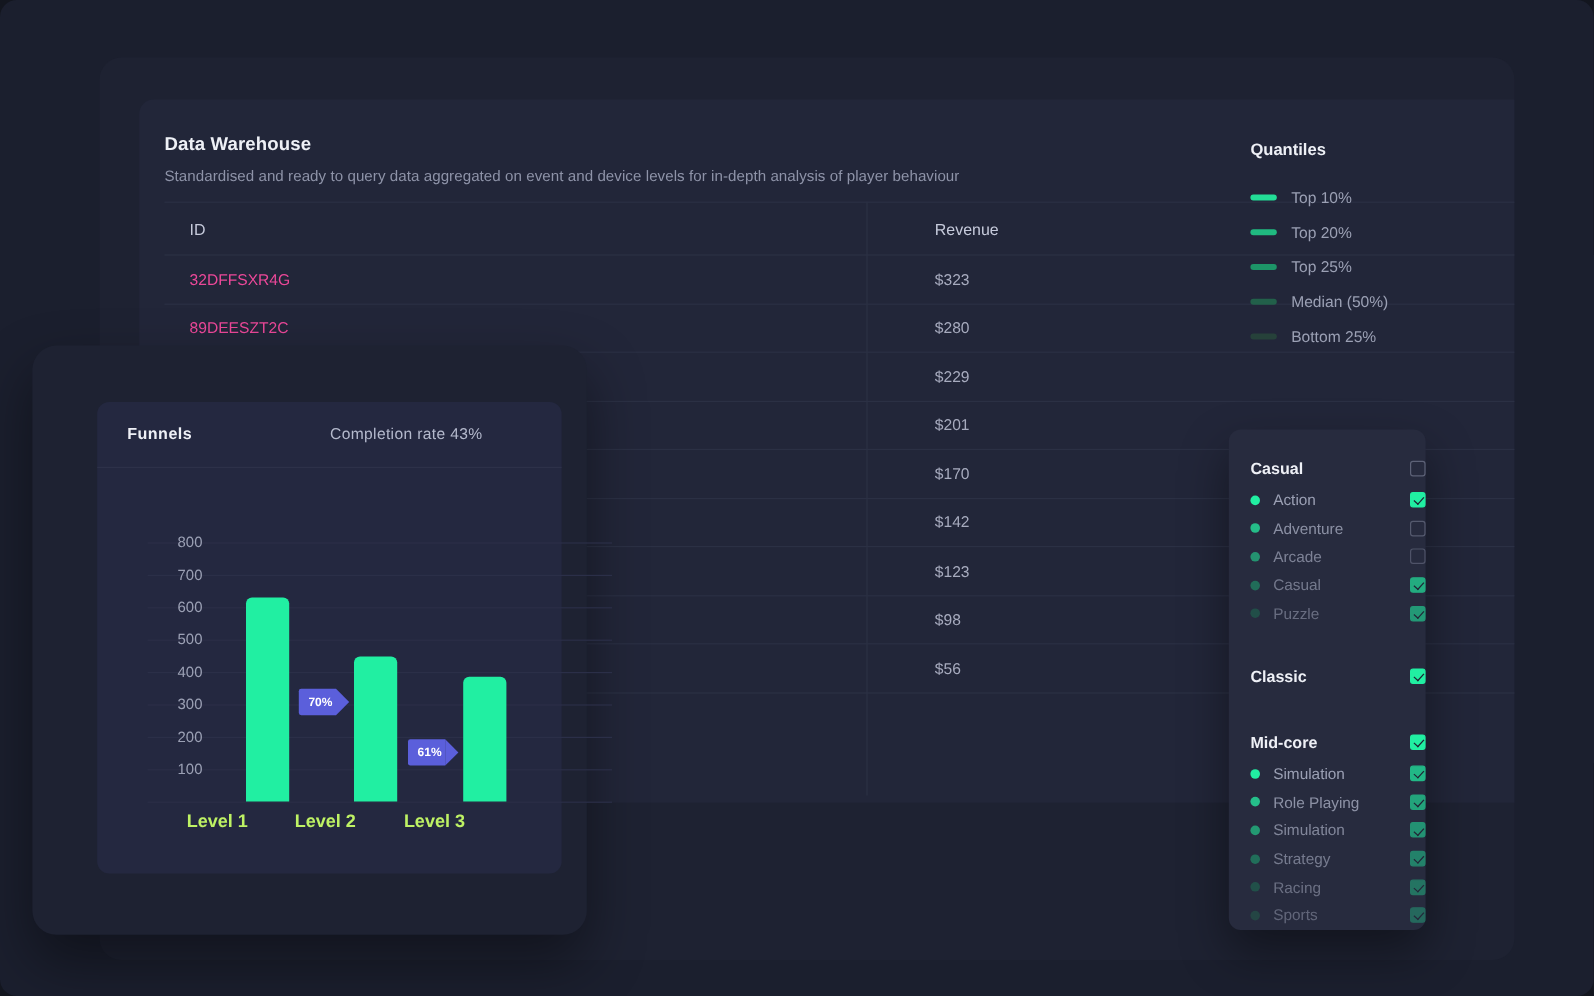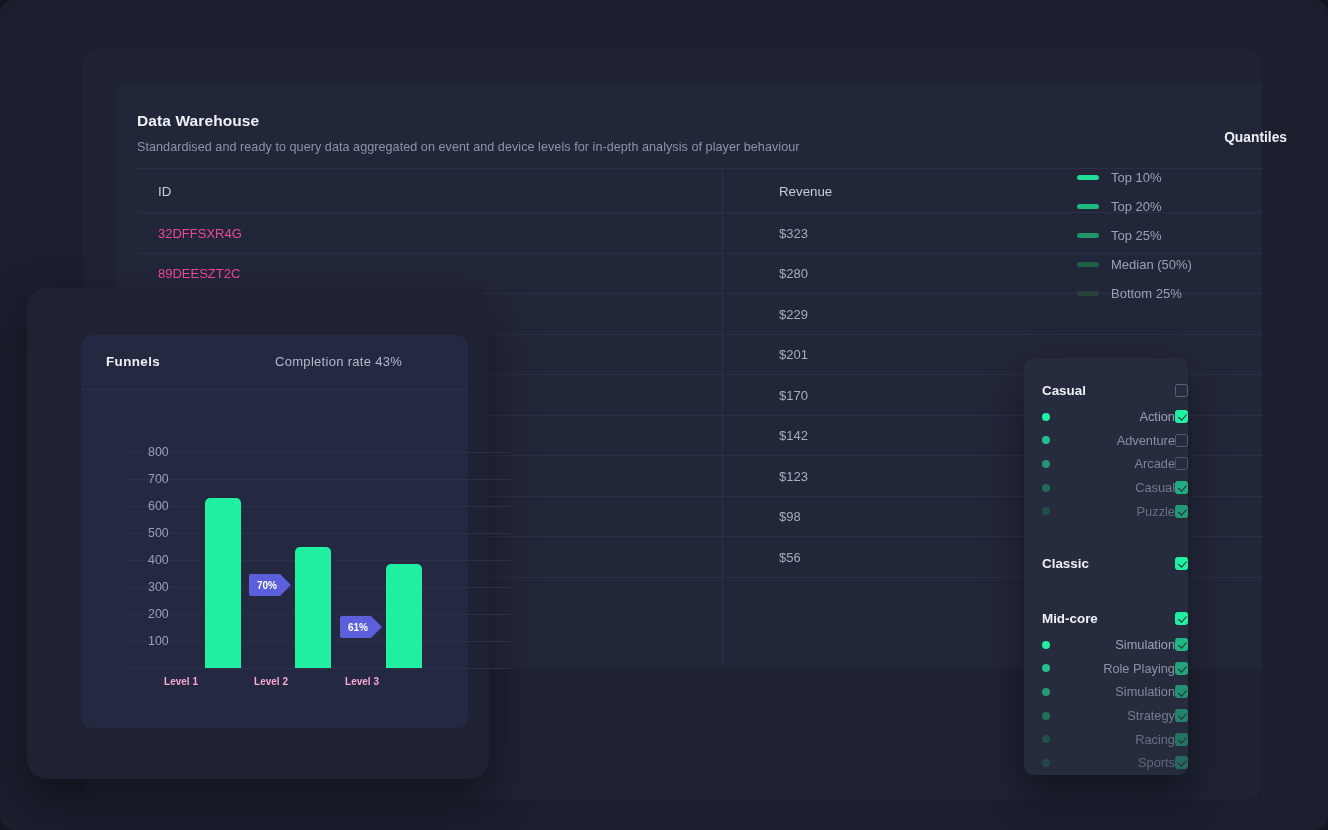--- a/index.html
+++ b/index.html
@@ -17,21 +17,20 @@
 
   
   #page {
     position: absolute;
     left: 0; top: 0;
     width: 1328px;
     height: 830px;
     background: #1b1f2e;
     border-radius: 14px;
     overflow: hidden;
-    text-align: right;
   }
 
   
   #warehouse-panel {
     position: absolute;
     left: 83px; top: 48px;
     width: 1179px;
     height: 752px;
     background: #1e2232;
     border-radius: 18px;
@@ -106,23 +105,22 @@
     left: 606px;
     top: 85px;
     width: 1px;
     height: 495px;
     background: #2b3044;
   }
 
   
   #quantiles {
     position: absolute;
-    left: 1042px; top: 130px;
+    left: 1042px; top: 117px;
     width: 210px;
-    margin-left: 35px;
   }
   .q-title {
     font-size: 13.8px;
     font-weight: bold;
     color: #eef0f6;
     margin-bottom: 18px;
   }
   .q-item {
     display: flex;
     align-items: center;
@@ -276,23 +274,23 @@
   }
   .bar {
     position: absolute;
     width: 36px;
     background: #21efa2;
     border-radius: 5px 5px 0 0;
   }
   .xlab {
     position: absolute;
     top: 341px;
-    font-size: 10px;
+    font-size: 15px;
     font-weight: bold;
-    color: #f9a8d4;
+    color: #bef264;
     transform: translateX(-50%);
     white-space: nowrap;
   }
   .pennant {
     position: absolute;
     height: 22px;
     background: #5b5fdb;
     display: flex;
     align-items: center;
     justify-content: flex-start;

